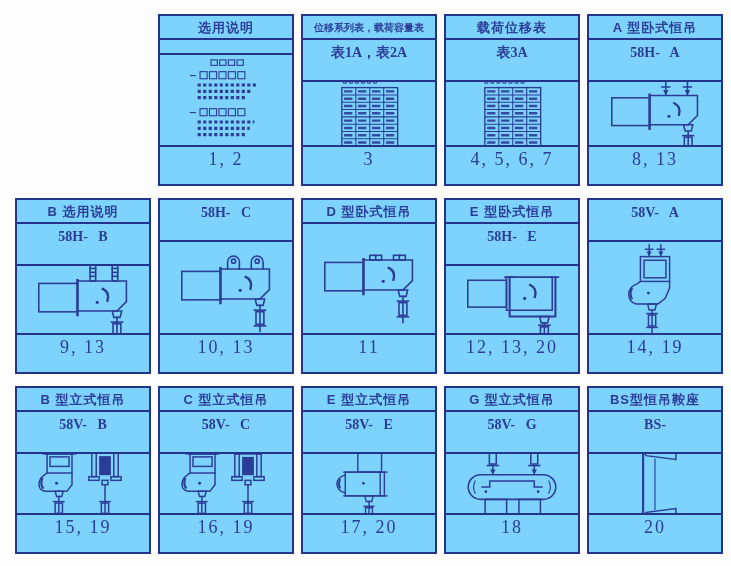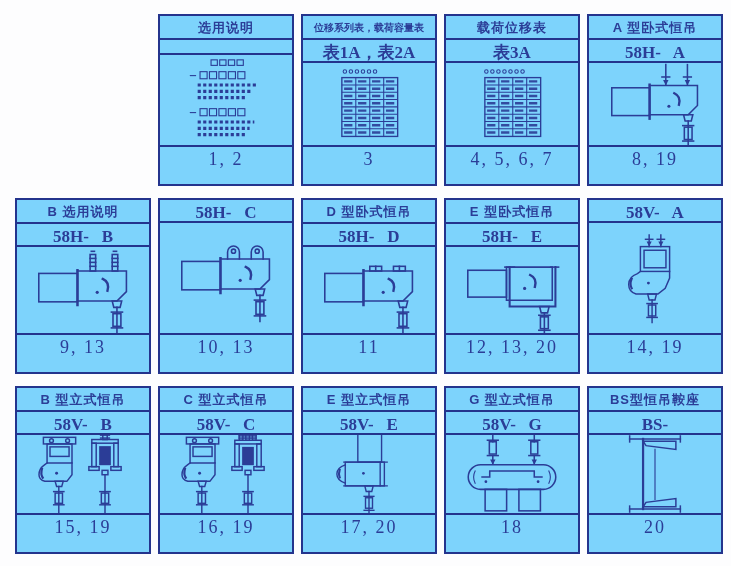--- a/index.html
+++ b/index.html
@@ -23,24 +23,24 @@
   }
   .col2{ grid-column:2; }
   .p-title{
     height:24px; line-height:23px; text-align:center;
     border-bottom:2px solid var(--ink2);
     font-size:13px; font-weight:bold; letter-spacing:1px;
     white-space:nowrap; overflow:hidden;
   }
   .p-title.small{ font-size:10px; letter-spacing:0; }
   .p-sub{
-    height:23px; line-height:26px; text-align:center;
+    height:42px; line-height:26px; text-align:center;
     border-bottom:2px solid var(--ink2);
     font-family:"Liberation Serif", serif;
-    font-size:17px; font-weight:bold; white-space:pre;
+    font-size:14px; font-weight:bold; white-space:pre;
   }
   .p-sub.thin{ height:15px; line-height:14px; font-size:12px; }
   .p-content{
     flex:1; display:flex; align-items:center; justify-content:center;
     overflow:hidden;
   }
   .p-pages{
     height:39px; line-height:25px; text-align:center;
     border-top:2px solid var(--ink2);
     font-family:"Liberation Serif", serif;
@@ -192,21 +192,21 @@
           <line x1="104" y1="79" x2="104" y2="112"></line>
           <rect x="99" y="87" width="10" height="16"></rect>
           <line x1="97" y1="85" x2="111" y2="85"></line>
             <line x1="97" y1="105" x2="111" y2="105"></line>
         </g>
         <circle class="f" cx="79" cy="60" r="2"></circle>
         <path class="f" d="M75 33 l-3.5 -7 h7 Z"></path>
           <path class="f" d="M103 33 l-3.5 -7 h7 Z"></path>
       </svg>
     </div>
-    <div class="p-pages">8, 19</div>
+    <div class="p-pages">8, 13</div>
   </div>
 
   <div class="panel">
     <div class="p-title">B 选用说明</div>
     <div class="p-sub">58H-   B</div>
     <div class="p-content">
       <svg class="dsvg" width="112" height="90" viewBox="0 0 122 114">
         <g class="s">
           <rect x="5" y="36" width="49" height="36"></rect>
           <line x1="54" y1="32" x2="54" y2="76" stroke-width="3.2"></line>
@@ -254,21 +254,20 @@
             <line x1="97" y1="105" x2="111" y2="105"></line>
         </g>
         <circle class="f" cx="79" cy="60" r="2"></circle>
       </svg>
     </div>
     <div class="p-pages">10, 13</div>
   </div>
 
   <div class="panel">
     <div class="p-title">D 型卧式恒吊</div>
-    <div class="p-sub">58H-   D</div>
     <div class="p-content">
       <svg class="dsvg" width="112" height="90" viewBox="0 0 122 114">
         <g class="s">
           <rect x="5" y="36" width="49" height="36"></rect>
           <line x1="54" y1="32" x2="54" y2="76" stroke-width="3.2"></line>
           <path d="M54 33 H116 V59 L104 71 H54"></path>
           <path class="s3" d="M86 43 Q95 47 92 58"></path>
           <rect x="62" y="27" width="15" height="6"></rect>
             <line x1="69.5" y1="27" x2="69.5" y2="33"></line>
           <rect x="92" y="27" width="15" height="6"></rect>

